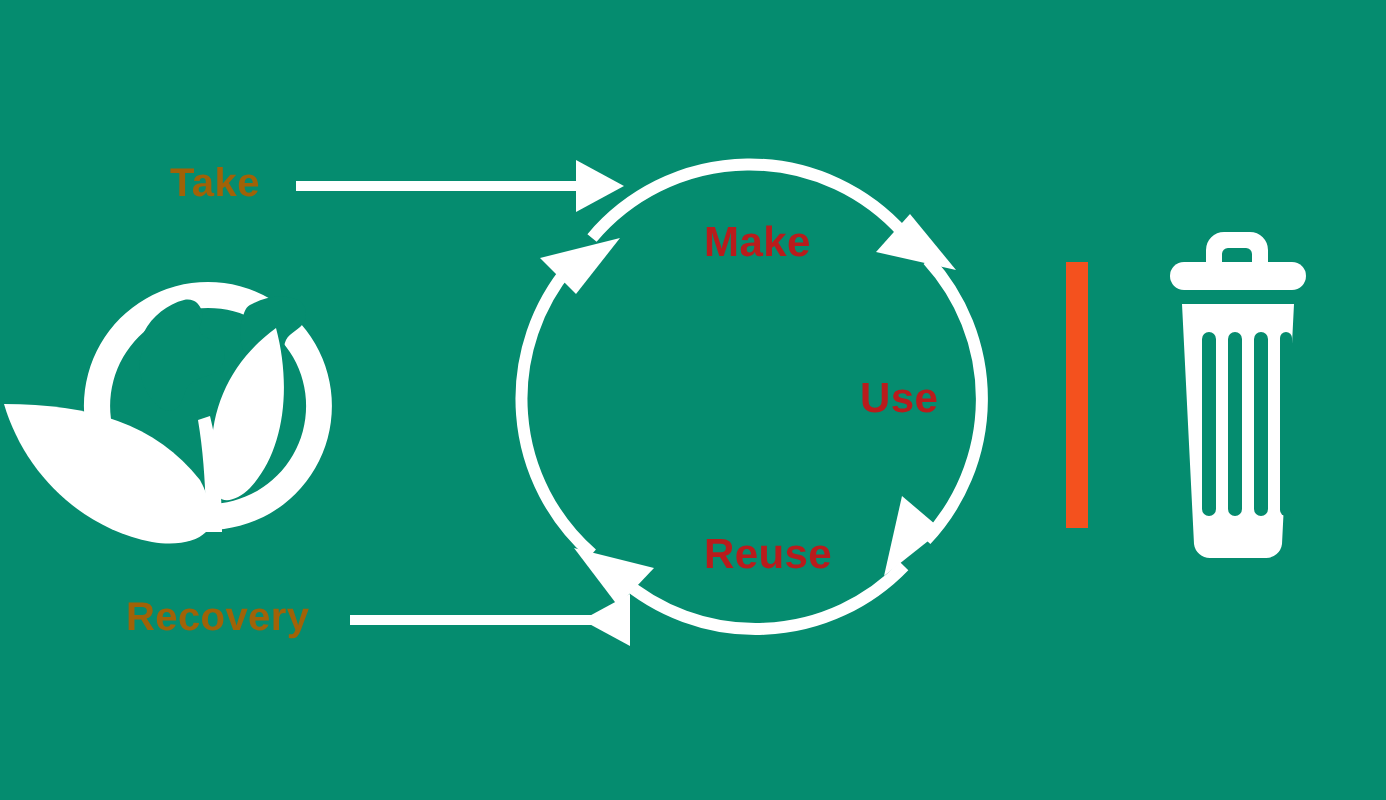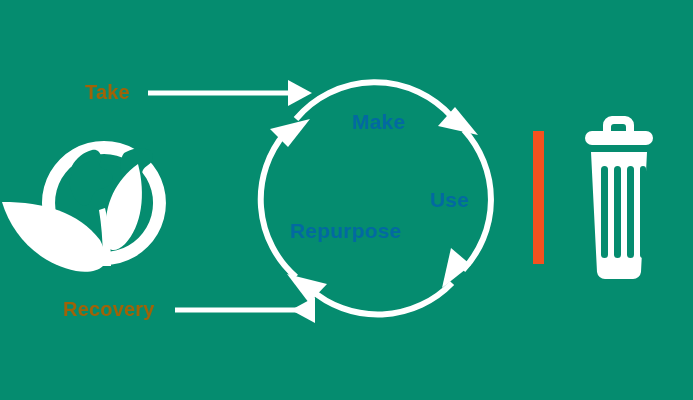--- a/index.html
+++ b/index.html
@@ -21,21 +21,21 @@
   }
   .svg-layer {
     position: absolute;
     left: 0;
     top: 0;
     width: 693px;
     height: 400px;
   }
   .cycle-label {
     position: absolute;
-    color: #0369a1;
+    color: #b91c1c;
     font-weight: bold;
     font-size: 21px;
     line-height: 1;
     letter-spacing: 0.2px;
     white-space: nowrap;
     user-select: none;
   }
   .flow-label {
     position: absolute;
     color: #a16207;
@@ -146,18 +146,18 @@
       <rect x="601" y="166" width="7" height="92" rx="3.5" fill="#058c6f"></rect>
       <rect x="614" y="166" width="7" height="92" rx="3.5" fill="#058c6f"></rect>
       <rect x="627" y="166" width="7" height="92" rx="3.5" fill="#058c6f"></rect>
       <rect x="640" y="166" width="6" height="92" rx="3" fill="#058c6f"></rect>
     </g>
 
   </svg>
 
   <div class="cycle-label" id="label-make">Make</div>
   <div class="cycle-label" id="label-use">Use</div>
-  <div class="cycle-label" id="label-repurpose">Repurpose</div>
+  <div class="cycle-label" id="label-reuse">Reuse</div>
 
   <div class="flow-label" id="label-take">Take</div>
   <div class="flow-label" id="label-recovery">Recovery</div>
 
 </div>
 
 </body></html>

